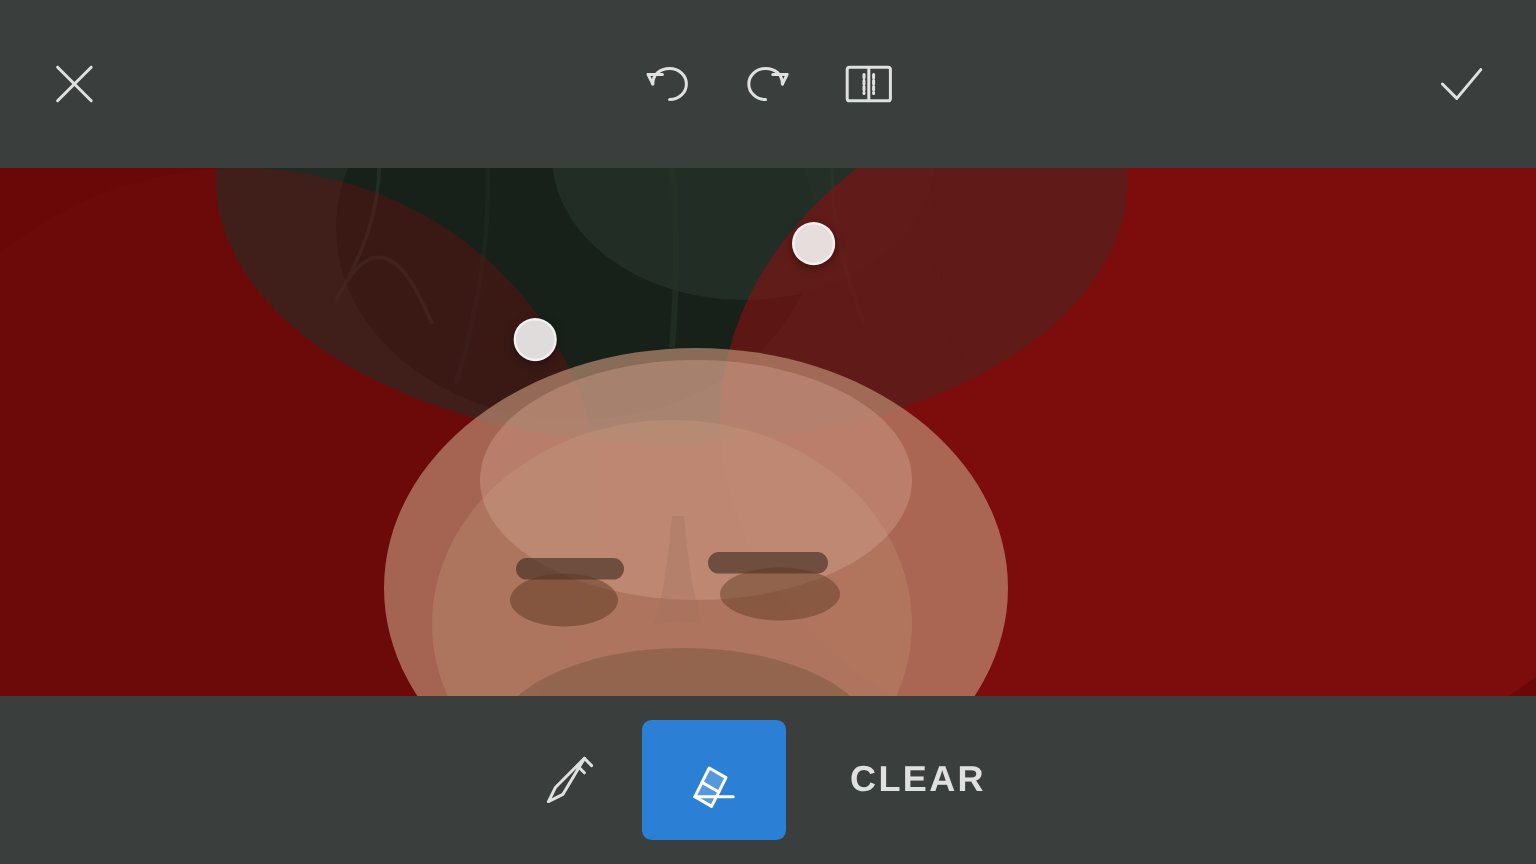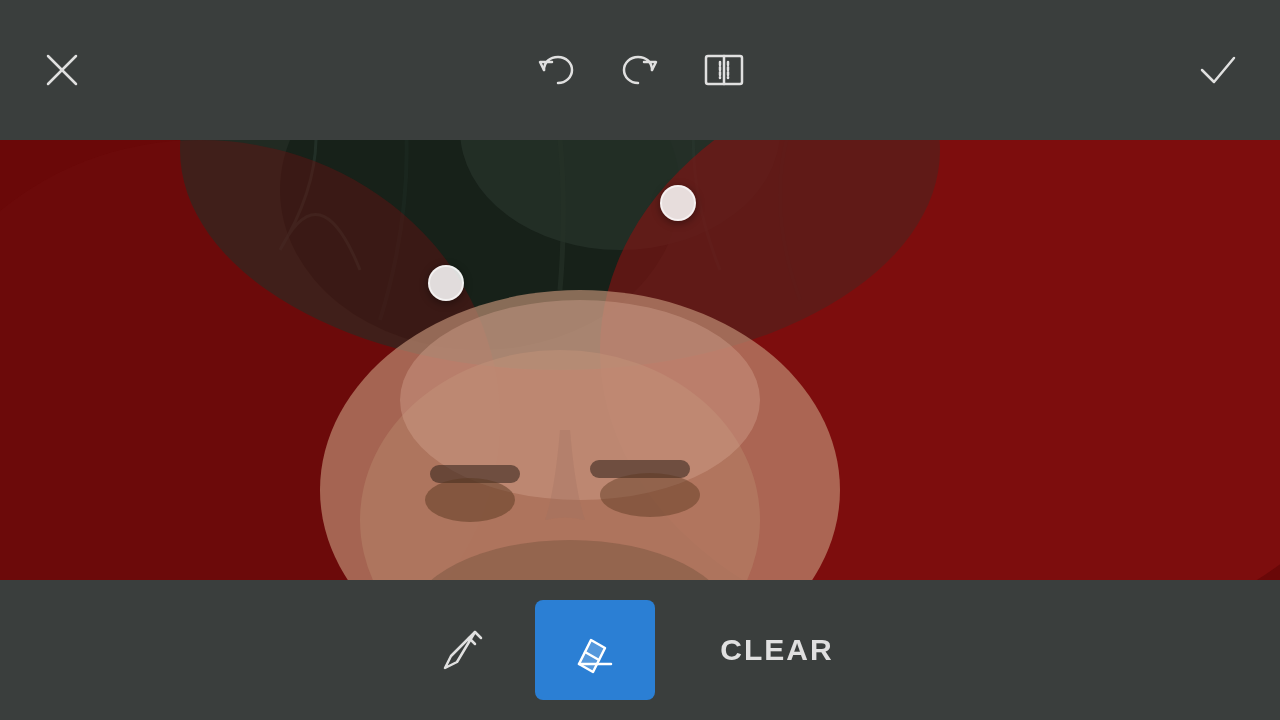--- a/index.html
+++ b/index.html
@@ -137,21 +137,21 @@
     .bottom-toolbar {
       position: absolute;
       bottom: 0;
       left: 0;
       right: 0;
       height: 140px;
       background: #3a3e3d;
       display: flex;
       align-items: center;
       justify-content: center;
-      gap: 12px;
+      gap: 0;
       z-index: 10;
     }
 
     .tool-btn {
       width: 120px;
       height: 100px;
       display: flex;
       align-items: center;
       justify-content: center;
       cursor: pointer;

